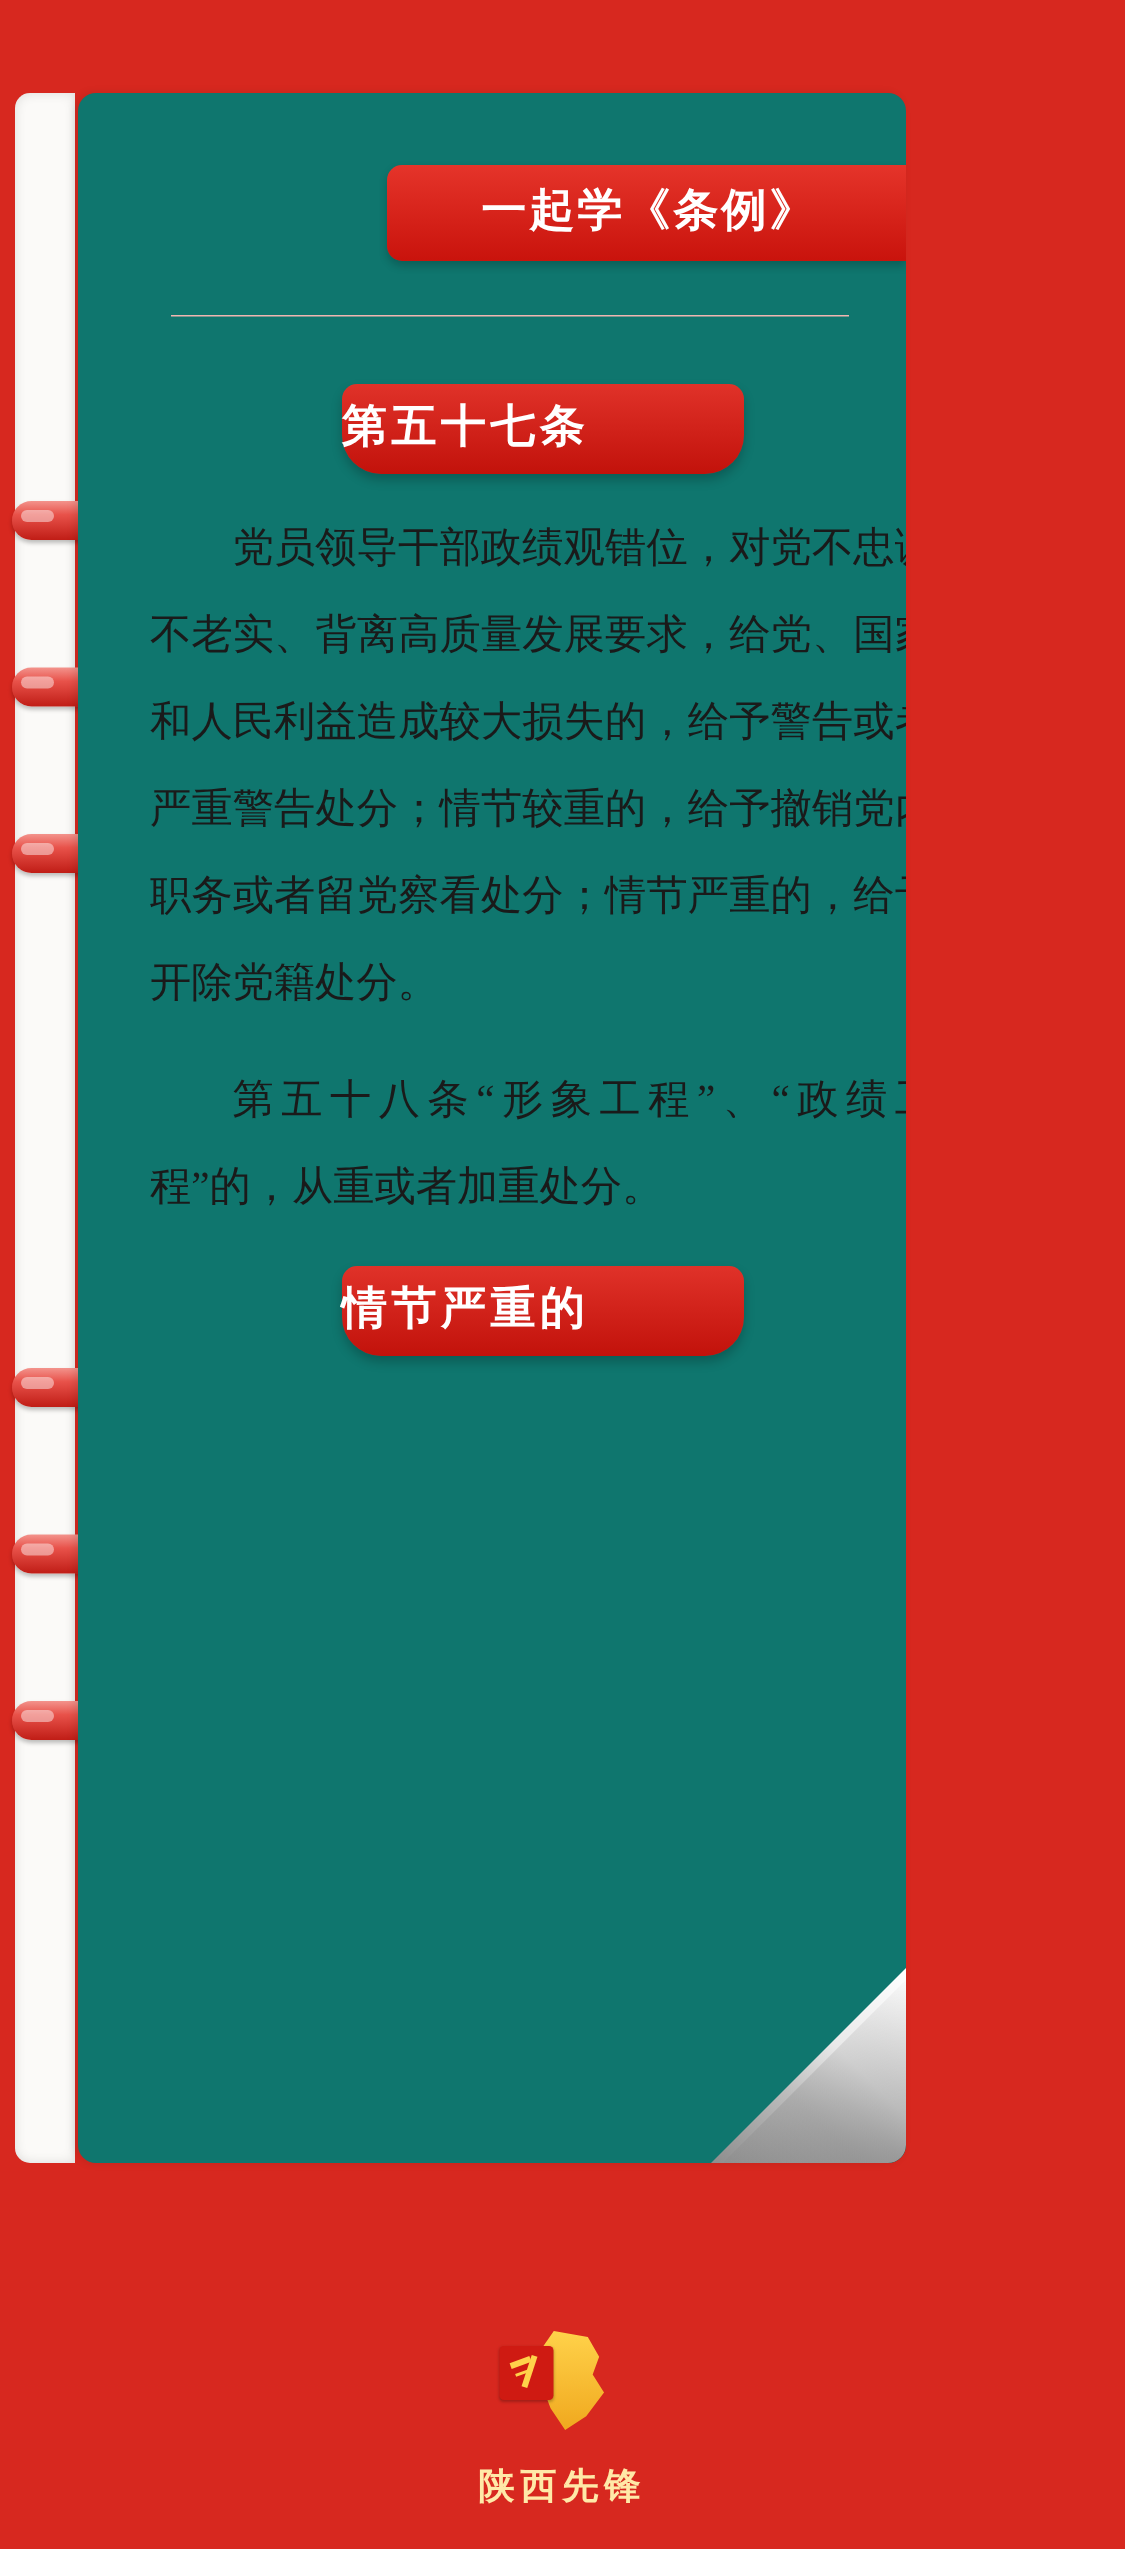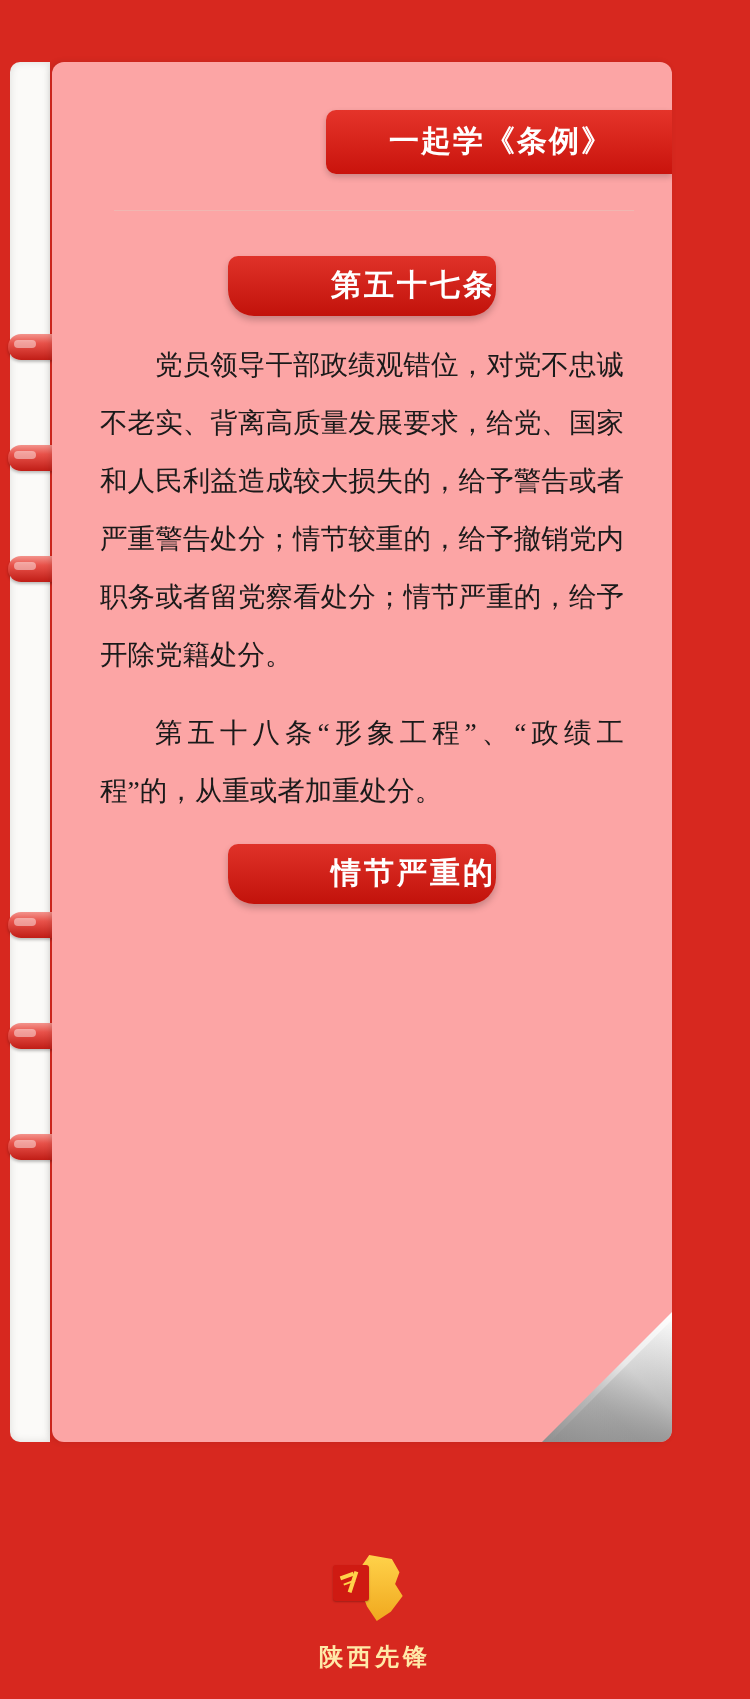--- a/index.html
+++ b/index.html
@@ -31,23 +31,23 @@
     height: 1380px;
     background: #fbfaf8;
     border-radius: 10px 0 0 10px;
     box-shadow: 0 0 8px rgba(0,0,0,0.12) inset;
   }
 
   .page {
     position: absolute;
     left: 52px;
     top: 62px;
-    width: 620px;
+    width: 552px;
     height: 1380px;
-    background: #fca5a5;
+    background: #0f766e;
     border-radius: 12px;
     box-shadow: -2px 0 6px rgba(0,0,0,0.10);
     overflow: hidden;
   }
 
   
   .rings {
     position: absolute;
     left: 0;
     top: 62px;
@@ -113,21 +113,21 @@
   .art-badge {
     width: 268px;
     margin: 24px auto 10px auto;
     padding: 14px 0 16px 0;
     background: linear-gradient(180deg, #e03229 0%, #c2120b 100%);
     border-radius: 10px 10px 26px 26px;
     color: #ffffff;
     font-size: 30px;
     font-weight: bold;
     letter-spacing: 3px;
-    text-align: right;
+    text-align: left;
     box-shadow: 0 4px 7px rgba(0,0,0,0.22);
     line-height: 1;
   }
 
   .para {
     margin: 20px 48px 0 48px;
     font-size: 27.5px;
     line-height: 58px;
     color: #1a1a1a;
     text-indent: 2em;

